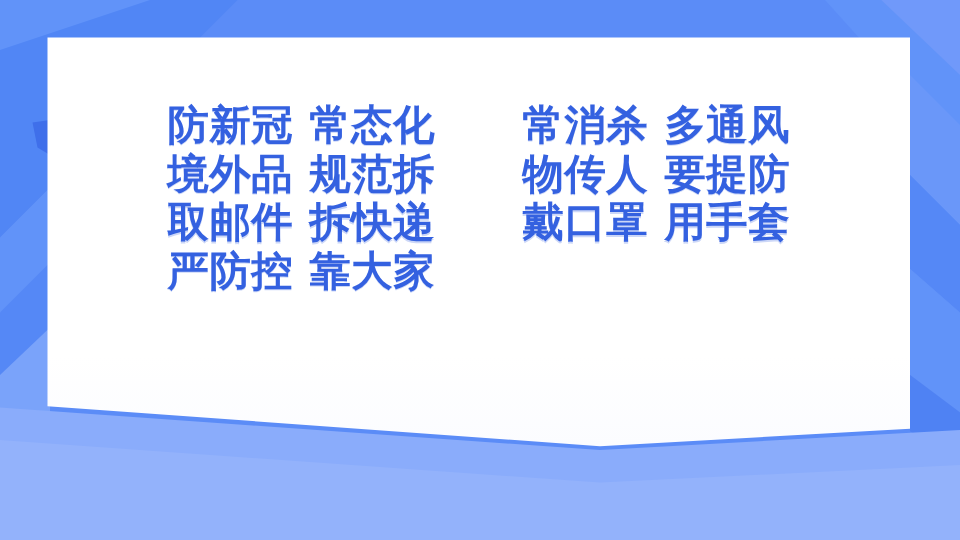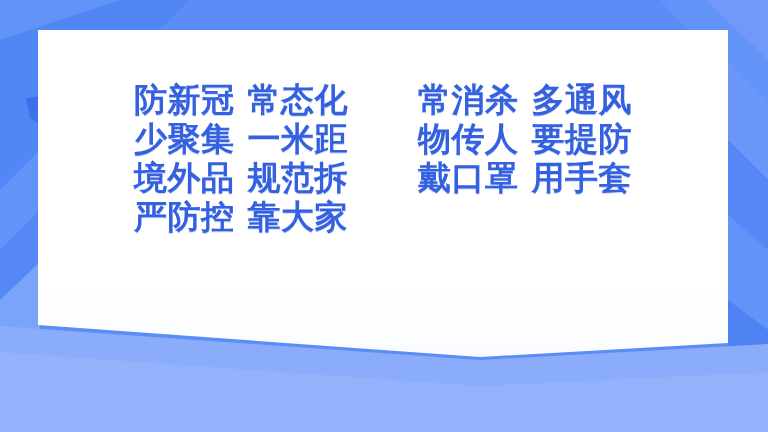--- a/index.html
+++ b/index.html
@@ -113,26 +113,26 @@
     </defs>
     <polygon points="38,30 728,30 728,343 480,357 38,325" fill="url(#cardFade)"></polygon>
   </svg>
 
   <div class="slogan-wrap">
     <div class="slogan-grid">
 
       <div class="slogan-line"><span>防新冠</span><span class="seg-gap"></span><span>常态化</span></div>
 
       <div class="slogan-line"><span>常消杀</span><span class="seg-gap"></span><span>多通风</span></div>
-      <div class="slogan-line"><span>少聚集</span><span class="seg-gap"></span><span>一米距</span></div>
 
 
+      <div class="slogan-line"><span>境外品</span><span class="seg-gap"></span><span>规范拆</span></div>
       <div class="slogan-line"><span>物传人</span><span class="seg-gap"></span><span>要提防</span></div>
-      <div class="slogan-line"><span>境外品</span><span class="seg-gap"></span><span>规范拆</span></div>
 
+      <div class="slogan-line"><span>取邮件</span><span class="seg-gap"></span><span>拆快递</span></div>
       <div class="slogan-line"><span>戴口罩</span><span class="seg-gap"></span><span>用手套</span></div>
 
       <div class="slogan-line"><span>严防控</span><span class="seg-gap"></span><span>靠大家</span></div>
 
     </div>
   </div>
 
 </div>
 
 </body></html>

